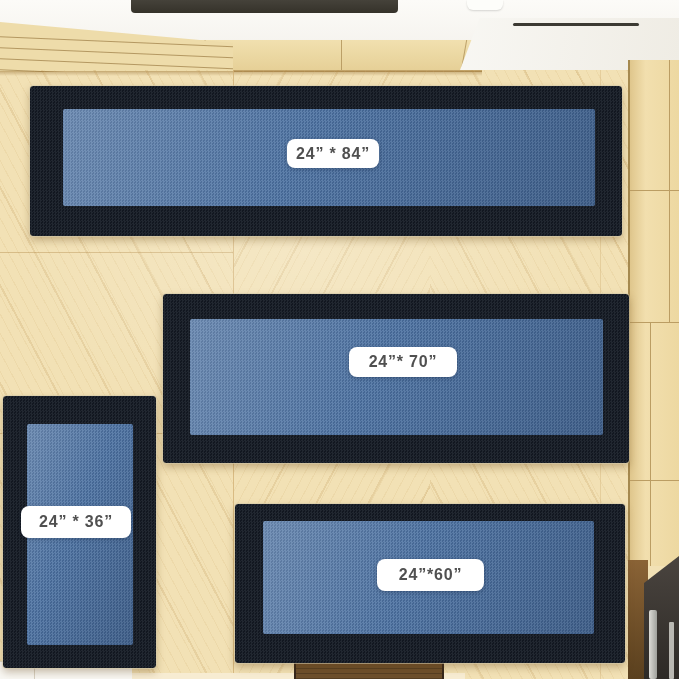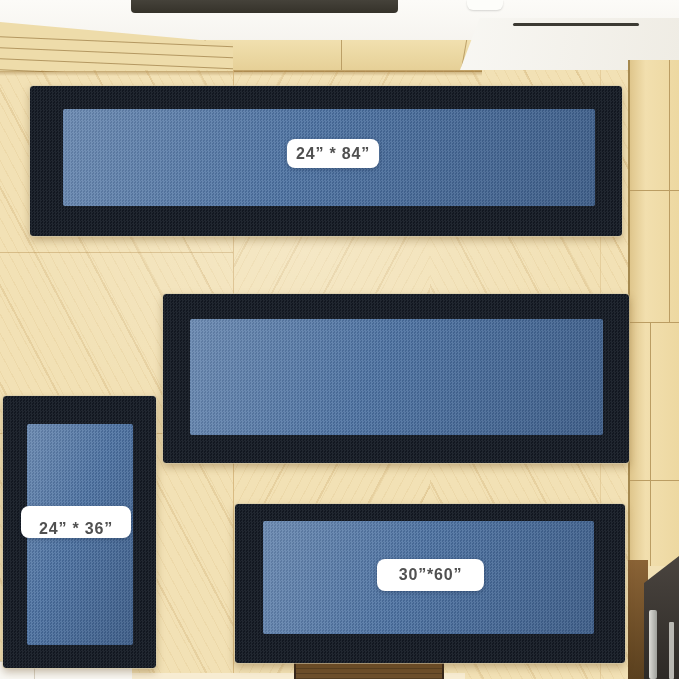--- a/index.html
+++ b/index.html
@@ -105,21 +105,21 @@
     background:#ffffff;border-radius:8px;box-shadow:0 1px 4px rgba(10,20,40,.3);
     color:#505050;font-size:16px;letter-spacing:.8px;white-space:nowrap;}
   #rug84{left:30px;top:86px;width:592px;height:150px;}
   #rug84 .pile{left:33px;top:23px;right:27px;bottom:30px;}
   #rug84 .size-label{left:257px;top:53px;width:92px;height:29px;}
   #rug70{left:163px;top:294px;width:466px;height:169px;}
   #rug70 .pile{left:27px;top:25px;right:26px;bottom:28px;}
   #rug70 .size-label{left:186px;top:53px;width:108px;height:30px;}
   #rug36{left:3px;top:396px;width:153px;height:272px;}
   #rug36 .pile{left:24px;top:28px;right:23px;bottom:23px;}
-  #rug36 .size-label{left:18px;top:110px;width:110px;height:32px;align-items:flex-end;}
+  #rug36 .size-label{left:18px;top:110px;width:110px;height:32px;}
   #rug60{left:235px;top:504px;width:390px;height:159px;}
   #rug60 .pile{left:28px;top:17px;right:31px;bottom:29px;}
   #rug60 .size-label{left:142px;top:55px;width:107px;height:32px;}
 </style>
 </head>
 <body>
 
 <div class="scene">
 
   <div class="counter"></div>
@@ -171,29 +171,32 @@
 
   <div class="rug" id="rug84">
     <div class="pile"></div>
     <div class="size-label">
       <span>24” * 84”</span>
     </div>
   </div>
 
   <div class="rug" id="rug70">
     <div class="pile"></div>
+    <div class="size-label">
+      <span>24”* 70”</span>
+    </div>
   </div>
 
   <div class="rug" id="rug36">
     <div class="pile"></div>
     <div class="size-label">
       <span>24” * 36”</span>
     </div>
   </div>
 
   <div class="rug" id="rug60">
     <div class="pile"></div>
     <div class="size-label">
-      <span>30”*60”</span>
+      <span>24”*60”</span>
     </div>
   </div>
 
 </div>
 
 </body></html>

